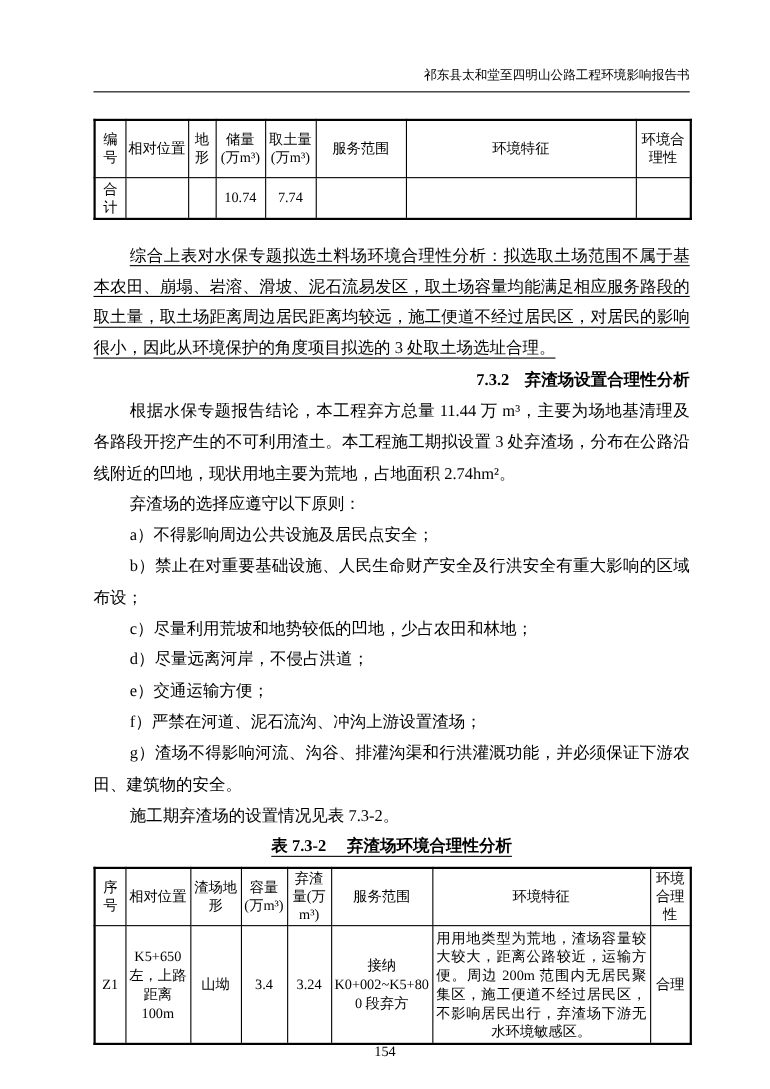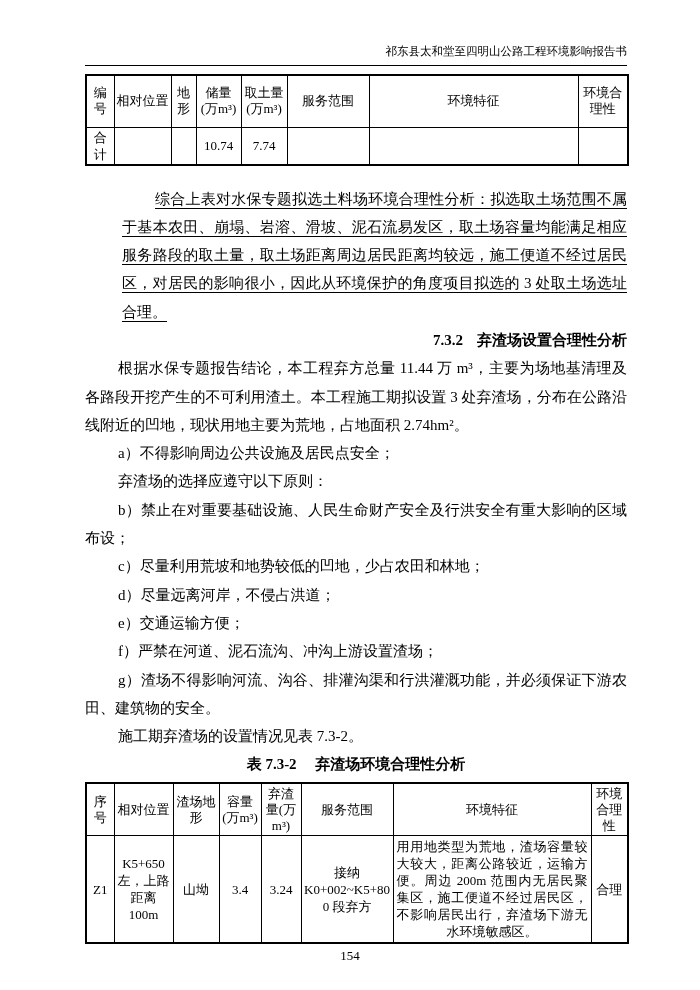--- a/index.html
+++ b/index.html
@@ -1,21 +1,21 @@
 <!DOCTYPE html>
 <html><head>
 <meta charset="utf-8">
 <style>
   html,body { margin:0; padding:0; background:#ffffff; }
   .page {
     position:relative;
     width:700px; height:990px;
     background:#ffffff;
     box-sizing:border-box;
-    padding:44px 73px 0 85px;
+    padding:62px 73px 0 85px;
     font-family:"Liberation Serif","DejaVu Serif",serif;
     color:#000000;
     overflow:hidden;
   }
   
   .running-header {
     text-align:right;
     font-size:11.5px;
     line-height:15px;
     padding-bottom:6px;
@@ -32,51 +32,51 @@
   }
   th, td {
     border:1px solid #000;
     padding:1px 2px;
     vertical-align:middle;
     font-weight:normal;
     overflow:hidden;
   }
   th { line-height:16px; }
   td { line-height:17px; }
-  .soil-table { margin-top:8px; }
+  .soil-table { margin-top:24px; }
   .soil-table .head-row { height:52px; }
   .soil-table .data-row { height:36px; }
   .spoil-table .head-row { height:52px; }
   .spoil-table .data-row { height:108px; }
   .features-cell {
     text-align:justify;
     text-align-last:center;
     padding:2px 3px;
   }
   .cell-line { display:block; }
   
   .body-text {
     margin-top:19px;
     font-size:15px;
     line-height:28.3px;
     text-align:justify;
   }
   .para { margin:0; text-indent:2.2em; }
-  .underlined { text-decoration:underline; text-underline-offset:4px; text-decoration-thickness:1px;margin-left:37px; }
+  .underlined { text-decoration:underline; text-underline-offset:4px; text-decoration-thickness:1px; }
   .section-heading { margin:0; font-weight:bold; font-size:15px; line-height:28.3px; text-align:right; }
   .section-heading .sec-num { margin-right:14px; }
   
   .table-caption {
     margin:2px 0 6px 0;
     text-align:center;
     font-weight:bold;
     font-size:15px;
     line-height:24px;
   }
-  .table-caption span { text-underline-offset:4px; }
+  .table-caption span { text-decoration:underline; text-underline-offset:4px; }
   
   .page-footer {
     position:absolute;
     left:0; right:0; bottom:26px;
     text-align:center;
     font-size:13px;
   }
 </style>
 </head>
 <body>
@@ -122,22 +122,22 @@
   </tbody>
     </table>
 
   <div class="body-text">
     <p class="para underlined">综合上表对水保专题拟选土料场环境合理性分析：拟选取土场范围不属于基本农田、崩塌、岩溶、滑坡、泥石流易发区，取土场容量均能满足相应服务路段的取土量，取土场距离周边居民距离均较远，施工便道不经过居民区，对居民的影响很小，因此从环境保护的角度项目拟选的 3 处取土场选址合理。</p>
 
     <p class="section-heading"><span class="sec-num">7.3.2</span><span>弃渣场设置合理性分析</span></p>
 
     <p class="para">根据水保专题报告结论，本工程弃方总量 11.44 万 m³，主要为场地基清理及各路段开挖产生的不可利用渣土。本工程施工期拟设置 3 处弃渣场，分布在公路沿线附近的凹地，现状用地主要为荒地，占地面积 2.74hm²。</p>
 
+    <p class="para">弃渣场的选择应遵守以下原则：</p>
     <p class="para">a）不得影响周边公共设施及居民点安全；</p>
-    <p class="para">弃渣场的选择应遵守以下原则：</p>
     <p class="para">b）禁止在对重要基础设施、人民生命财产安全及行洪安全有重大影响的区域布设；</p>
     <p class="para">c）尽量利用荒坡和地势较低的凹地，少占农田和林地；</p>
     <p class="para">d）尽量远离河岸，不侵占洪道；</p>
     <p class="para">e）交通运输方便；</p>
     <p class="para">f）严禁在河道、泥石流沟、冲沟上游设置渣场；</p>
     <p class="para">g）渣场不得影响河流、沟谷、排灌沟渠和行洪灌溉功能，并必须保证下游农田、建筑物的安全。</p>
 
     <p class="para">施工期弃渣场的设置情况见表 7.3-2。</p>
   </div>
 

